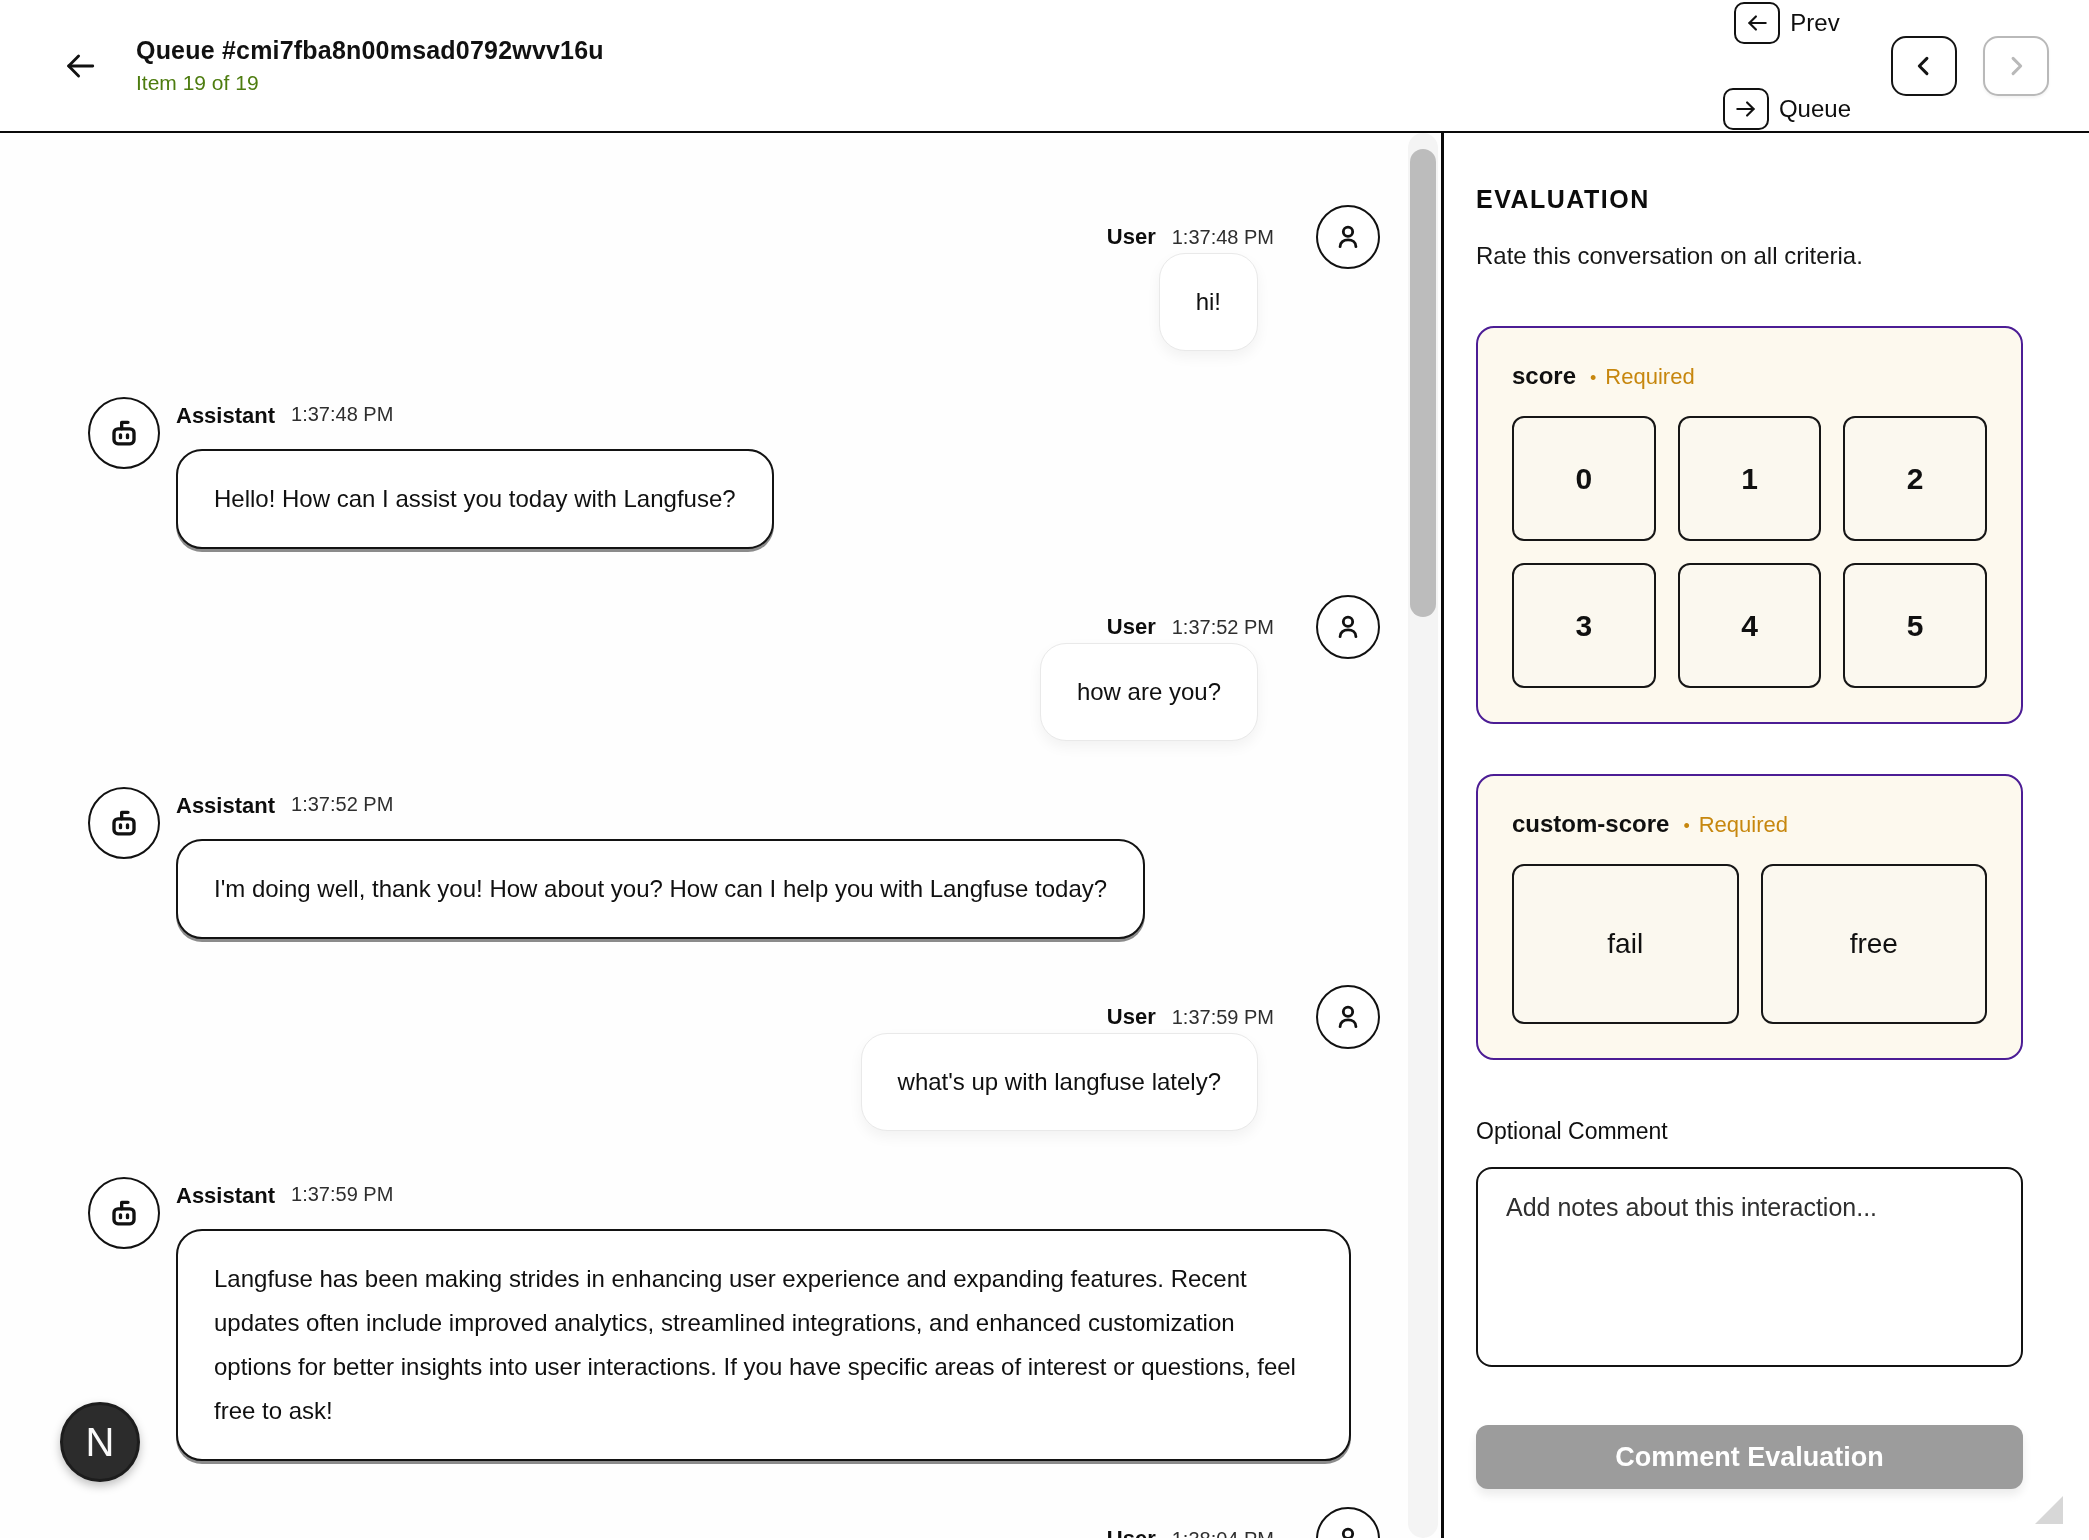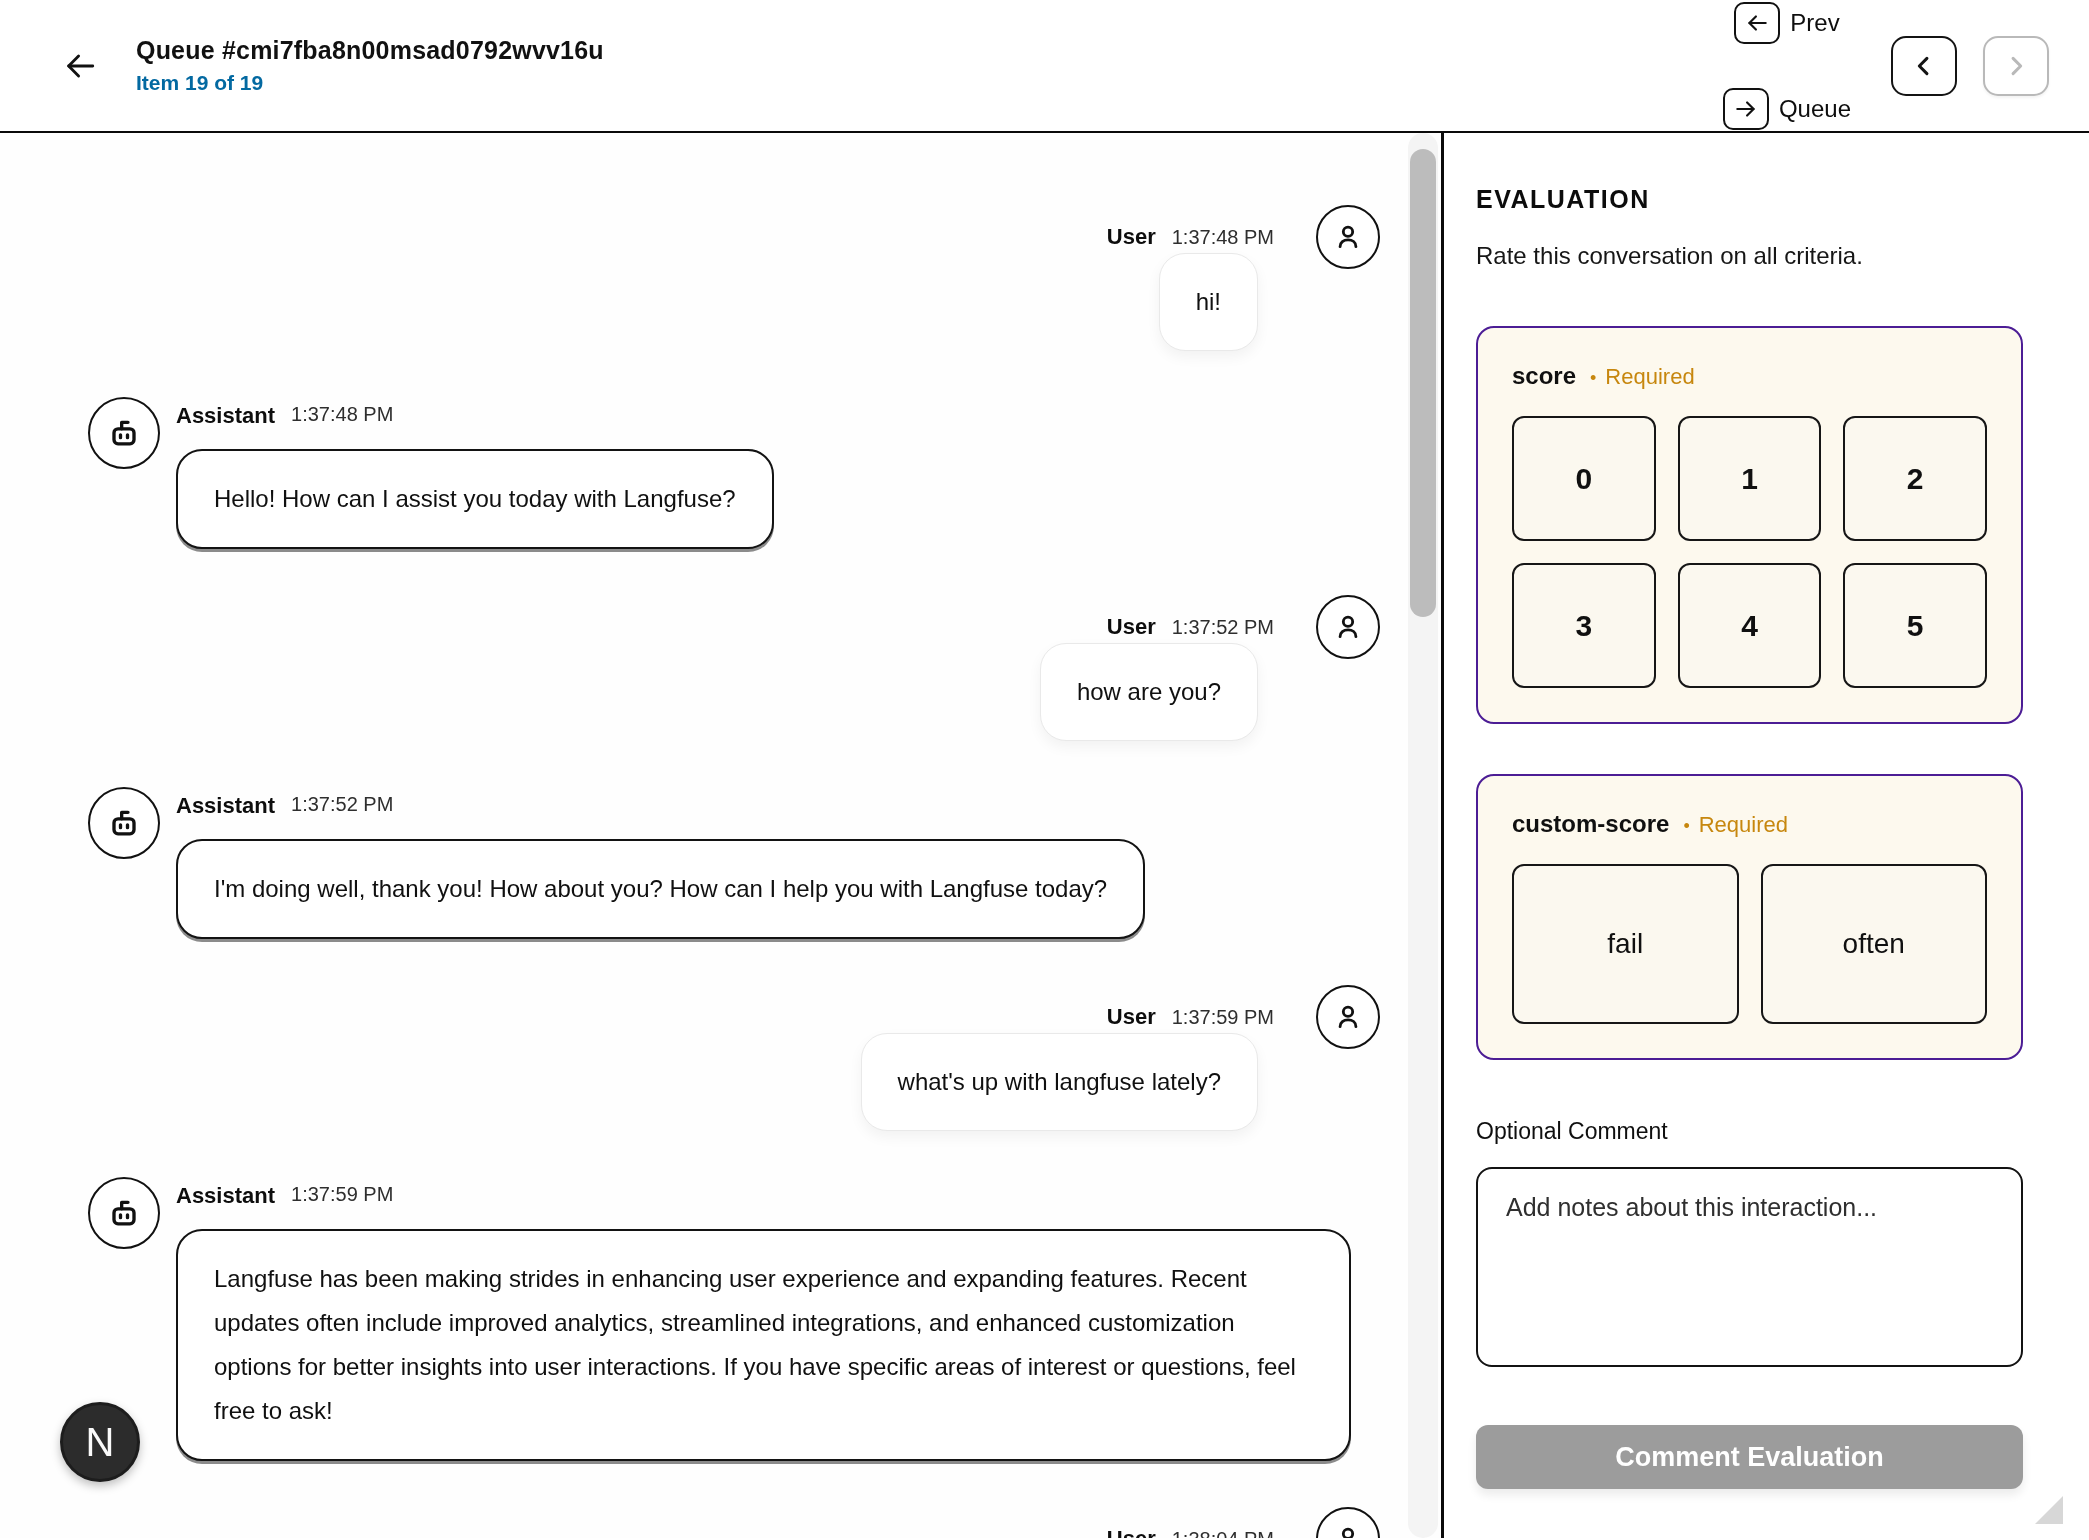--- a/index.html
+++ b/index.html
@@ -6,21 +6,21 @@
   html,body { width:2089px; height:1540px; overflow:hidden; background:#fff;
     font-family:"Liberation Sans", sans-serif; color:#111; }
 
   
   .header { height:133px; display:flex; align-items:center; padding:0 40px 0 52px;
     border-bottom:2px solid #0a0a0a; background:#fff; }
   .back-btn { width:56px; height:56px; border:none; background:none; cursor:pointer;
     display:flex; align-items:center; justify-content:center; color:#111; }
   .head-titles { margin-left:28px; display:flex; flex-direction:column; gap:6px; }
   .queue-title { font-size:25px; font-weight:bold; letter-spacing:.2px; }
-  .queue-sub { font-size:21px; color:#0369a1;font-weight:bold; }
+  .queue-sub { font-size:21px; color:#4d7c0f; }
   .head-spacer { flex:1; }
   .navgroup { display:flex; align-items:center; gap:44px; margin-right:40px;flex-direction:column; }
   .navitem { display:flex; align-items:center; gap:10px; cursor:pointer; }
   .kbd { width:46px; height:42px; border:2px solid #111; border-radius:10px;
     display:flex; align-items:center; justify-content:center; background:#fff; }
   .navlabel { font-size:24px; color:#0e0e0e; }
   .pager { display:flex; align-items:center; gap:26px; }
   .pager-btn { width:66px; height:60px; border:2.5px solid #141414; border-radius:15px;
     background:#fff; display:flex; align-items:center; justify-content:center;
     cursor:pointer; color:#141414; }
@@ -317,21 +317,21 @@
     </div>
 
     
     <div class="crit-card second">
       <div class="crit-head">
         <span class="crit-name">custom-score</span>
         <span class="crit-req">Required</span>
       </div>
       <div class="opt-grid two">
         <button class="opt-btn tall">fail</button>
-        <button class="opt-btn tall">often</button>
+        <button class="opt-btn tall">free</button>
       </div>
     </div>
 
     <div class="comment-label">Optional Comment</div>
     <textarea class="comment-box" placeholder="Add notes about this interaction..." style=""></textarea>
 
     <button class="submit-btn" disabled="">Comment Evaluation</button>
 
     <div class="resize-grip"></div>
   </div>

